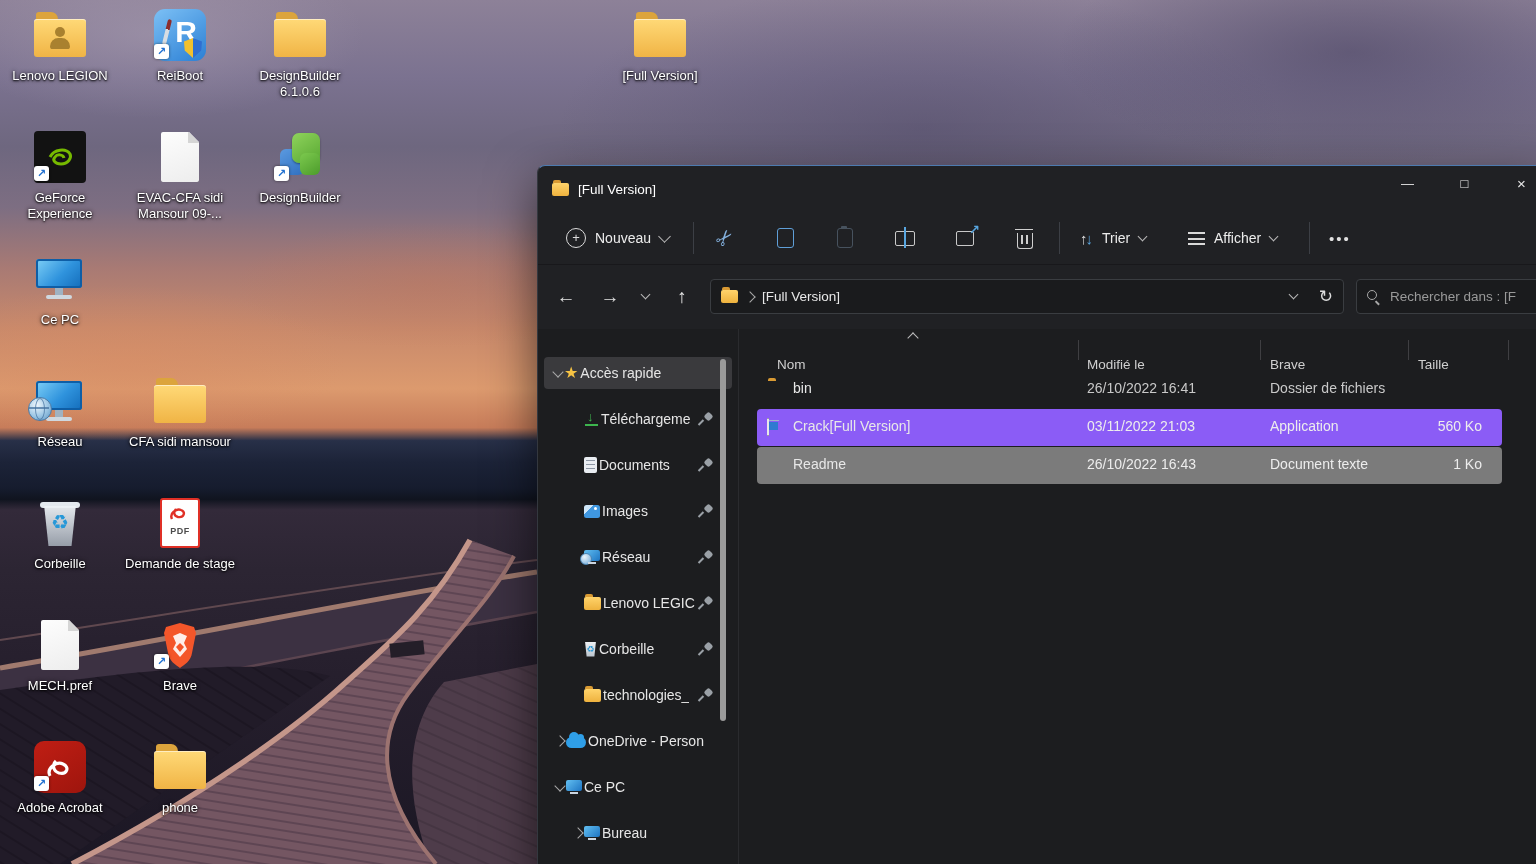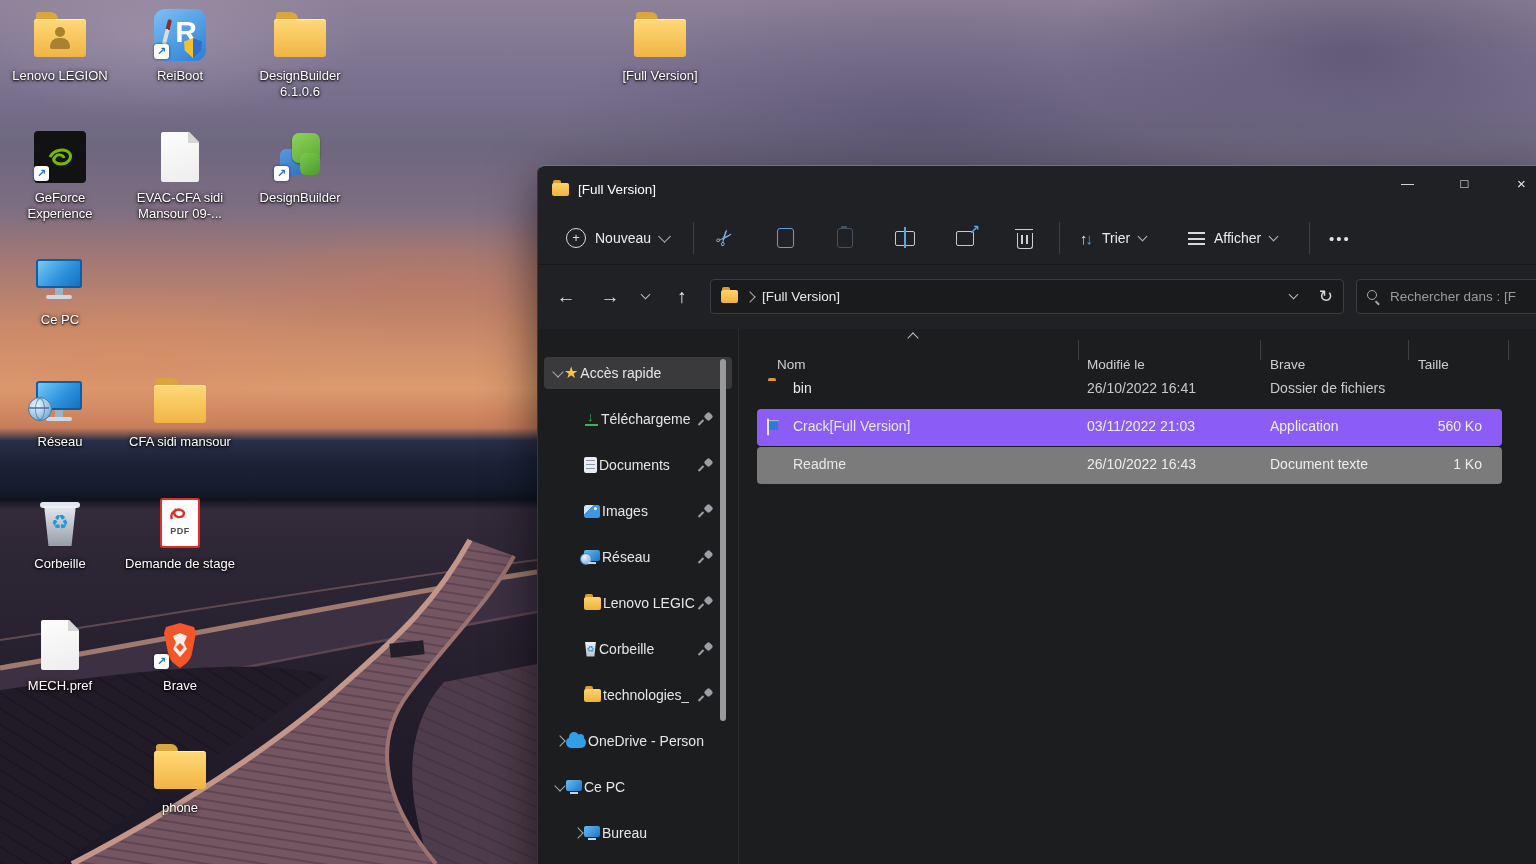--- a/index.html
+++ b/index.html
@@ -361,20 +361,31 @@
           <svg width="52" height="52" viewBox="0 0 52 52">
             <path d="M26,4 L40,8 L42,14 L38,34 C37,42 30,46 26,49 C22,46 15,42 14,34 L10,14 L12,8 Z" fill="#f4562a"></path>
             <path d="M26,14 L33,17 L30,24 L33,30 L26,38 L19,30 L22,24 L19,17 Z" fill="#fff" opacity="0.9"></path>
             <path d="M26,24 L30,28 L26,33 L22,28 Z" fill="#f4562a"></path>
           </svg>
           <span class="sc"></span>
         </div>
       </div>
       <div class="lbl">Brave</div>
     </div>
+    <div class="di" style="grid-column:1;grid-row:7">
+      <div class="ic">
+        <div class="sq sq-acrobat">
+          <svg width="34" height="30" viewBox="0 0 34 30">
+            <path d="M7,24 C3,16 14,9 20,12 C27,15 24,23 16,21 C10,19 9,13 13,9" fill="none" stroke="#fff" stroke-width="3.2"></path>
+          </svg>
+          <span class="sc"></span>
+        </div>
+      </div>
+      <div class="lbl">Adobe Acrobat</div>
+    </div>
     <div class="di" style="grid-column:2;grid-row:7">
       <div class="ic">
           <div class="folder-lg"></div>
         </div>
       <div class="lbl">phone</div>
     </div>
   </div>
 
   <div class="win">
 

